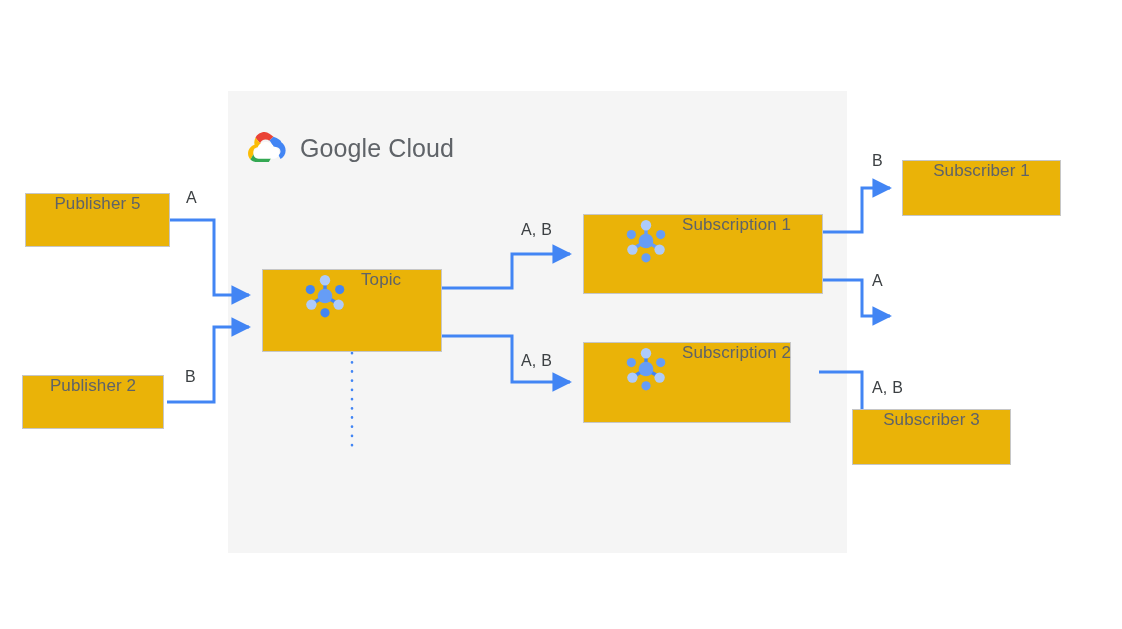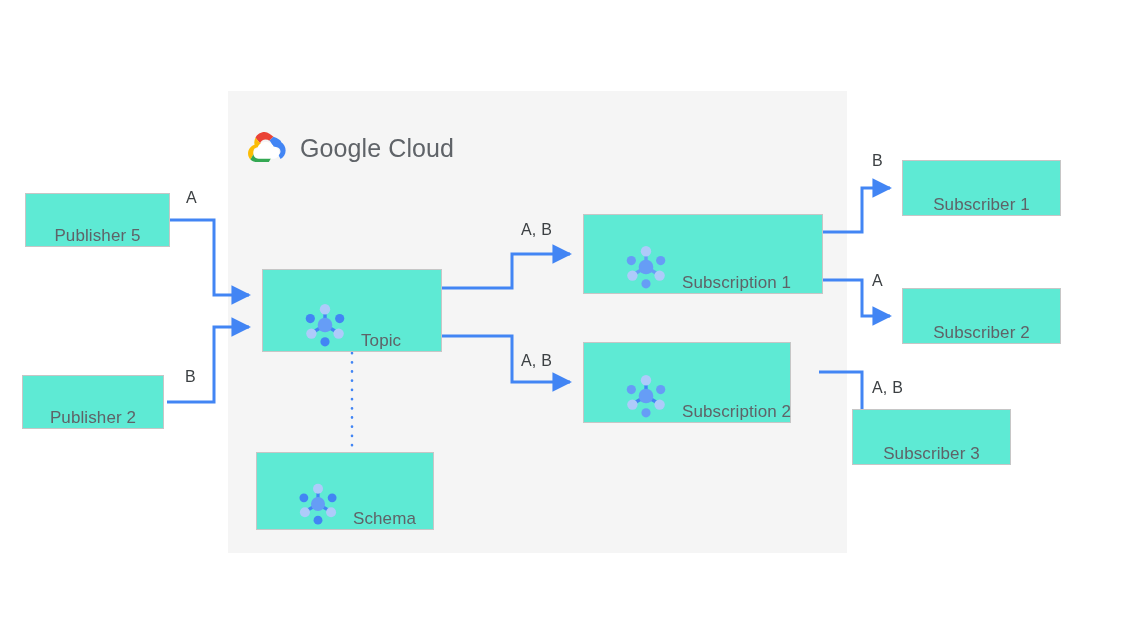--- a/index.html
+++ b/index.html
@@ -45,24 +45,24 @@
     letter-spacing: 0.1px;
     white-space: nowrap;
   }
   .brand-text .gc-bold { font-weight: 400; color: #5f6368; }
   .brand-text .gc-light { font-weight: 300; color: #5f6368; }
 
   
   .node {
     position: absolute;
     box-sizing: border-box;
-    background: #5eead4;
+    background: #eab308;
     border: 1px solid #c6c6c6;
     display: flex;
-    align-items: flex-end;
+    align-items: flex-start;
     justify-content: center;
   }
   .node .node-label {
     font-size: 17px;
     color: #5f6368;
     white-space: nowrap;
     letter-spacing: 0.1px;
   }
   .node.with-icon {
     justify-content: flex-start;
@@ -179,37 +179,20 @@
       <circle cx="26" cy="10.2" r="5.2" fill="#aecbfa"></circle>
       <circle cx="11.3" cy="19.6" r="4.6" fill="#4285f4"></circle>
       <circle cx="40.7" cy="19.6" r="4.6" fill="#4285f4"></circle>
       <circle cx="12.4" cy="34.6" r="5.2" fill="#aecbfa"></circle>
       <circle cx="39.6" cy="34.6" r="5.2" fill="#aecbfa"></circle>
       <circle cx="26" cy="42.8" r="4.6" fill="#4285f4"></circle>
     </svg>
     <span class="node-label">Topic</span>
   </div>
 
-  <div class="node with-icon" id="schema">
-    <svg class="node-icon" width="50" height="50" viewBox="0 0 52 52">
-      <g stroke="#4285f4" stroke-width="3.4">
-        <line x1="26" y1="26" x2="26" y2="11"></line>
-        <line x1="26" y1="26" x2="13.5" y2="33.5"></line>
-        <line x1="26" y1="26" x2="38.5" y2="33.5"></line>
-      </g>
-      <circle cx="26" cy="26" r="7.3" fill="#669df6"></circle>
-      <circle cx="26" cy="10.2" r="5.2" fill="#aecbfa"></circle>
-      <circle cx="11.3" cy="19.6" r="4.6" fill="#4285f4"></circle>
-      <circle cx="40.7" cy="19.6" r="4.6" fill="#4285f4"></circle>
-      <circle cx="12.4" cy="34.6" r="5.2" fill="#aecbfa"></circle>
-      <circle cx="39.6" cy="34.6" r="5.2" fill="#aecbfa"></circle>
-      <circle cx="26" cy="42.8" r="4.6" fill="#4285f4"></circle>
-    </svg>
-    <span class="node-label">Schema</span>
-  </div>
 
   <div class="node with-icon" id="subscription-1">
     <svg class="node-icon" width="52" height="52" viewBox="0 0 52 52">
       <g stroke="#669df6" stroke-width="3.4">
         <line x1="26" y1="26" x2="26" y2="11"></line>
         <line x1="26" y1="26" x2="13.5" y2="33.5"></line>
         <line x1="26" y1="26" x2="38.5" y2="33.5"></line>
       </g>
       <circle cx="26" cy="26" r="7.3" fill="#669df6"></circle>
       <circle cx="26" cy="10.2" r="5.2" fill="#aecbfa"></circle>
@@ -237,21 +220,18 @@
       <circle cx="39.6" cy="34.6" r="5.2" fill="#aecbfa"></circle>
       <circle cx="26" cy="42.8" r="4.6" fill="#669df6"></circle>
     </svg>
     <span class="node-label">Subscription 2</span>
   </div>
 
   <div class="node" id="subscriber-1">
     <span class="node-label">Subscriber 1</span>
   </div>
 
-  <div class="node" id="subscriber-2">
-    <span class="node-label">Subscriber 2</span>
-  </div>
 
   <div class="node" id="subscriber-3">
     <span class="node-label">Subscriber 3</span>
   </div>
 
 </div>
 
 </body></html>

